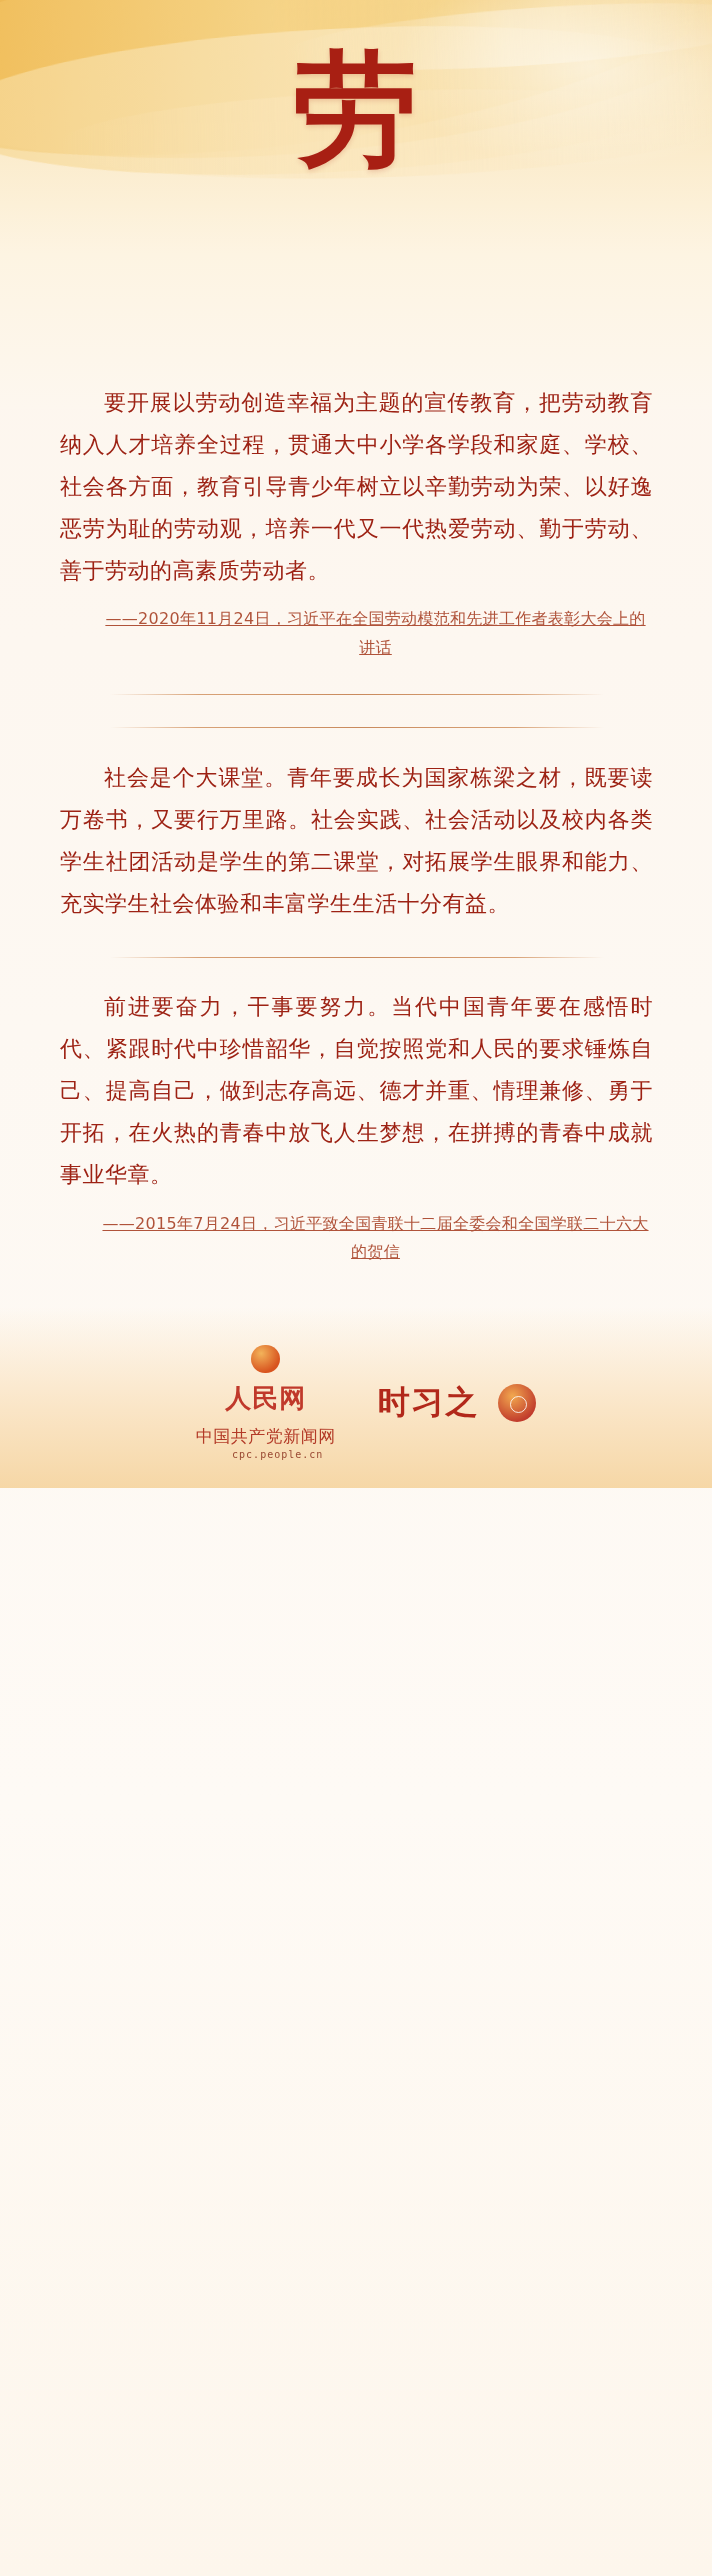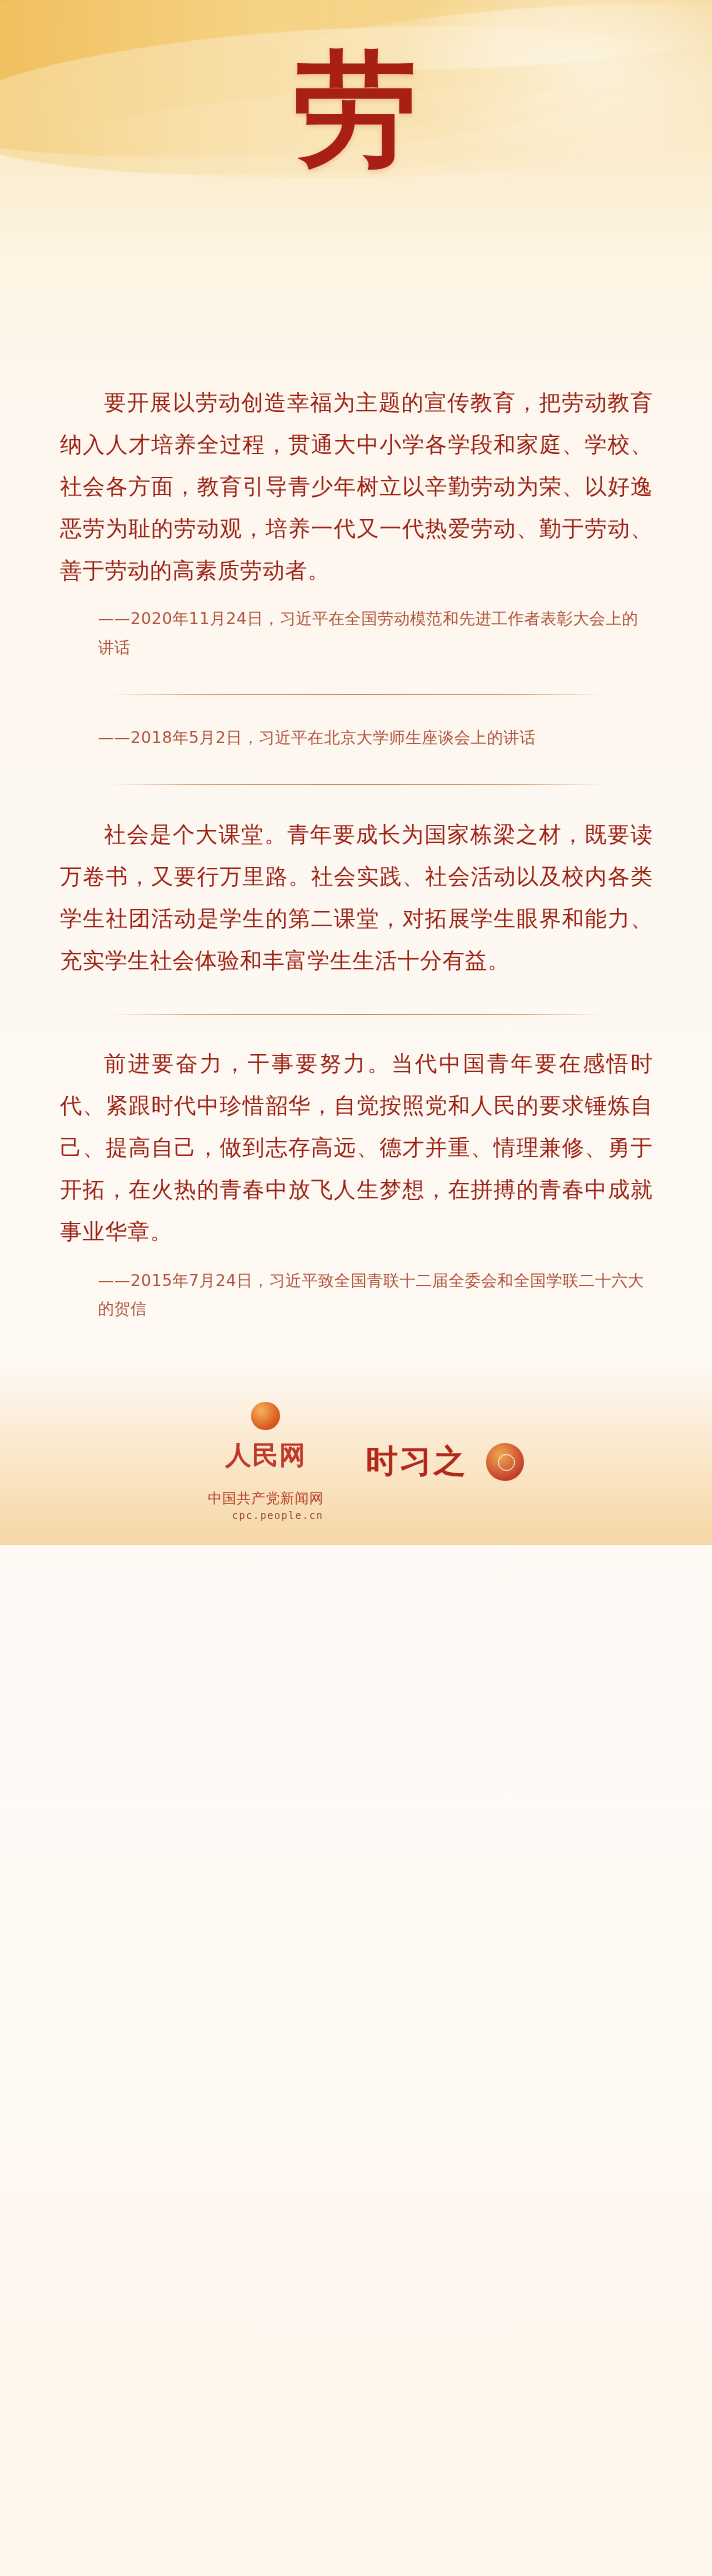--- a/index.html
+++ b/index.html
@@ -103,24 +103,25 @@
     text-justify: inter-ideograph;
     text-indent: 2em;
     margin: 0 0 13.3px 0;
     letter-spacing: 0.5px;
   }
   .source {
     font-family: "DejaVu Sans", "Liberation Sans", sans-serif;
     font-size: 16px;
     line-height: 28.5px;
     color: #b0533a;
-    text-align: left;
+    text-align: center;
     margin: 1.9px 0 0 0;
     padding-left: 38px;
     letter-spacing: 0.3px;
+    text-decoration: underline;
   }
   .divider {
     width: 494px;
     height: 1px;
     margin: 32px auto 28.5px auto;
     background: linear-gradient(90deg, rgba(205,150,110,0) 0%, #d8a277 18%, #c98a5d 50%, #d8a277 82%, rgba(205,150,110,0) 100%);
   }
 
   
   .footer {
@@ -143,23 +144,23 @@
   }
   .pd-logo .cn {
     font-family: "DejaVu Serif", "Liberation Serif", serif;
     font-size: 26px;
     font-weight: 700;
     color: #c0392b;
     letter-spacing: 1px;
   }
   .pd-logo .sub {
     font-family: "DejaVu Sans", "Liberation Sans", sans-serif;
-    font-size: 14px;
+    font-size: 17px;
     color: #b33a27;
-    margin-top: 19px;
+    margin-top: 12px;
     letter-spacing: 0.5px;
   }
   .pd-logo .url {
     font-family: "DejaVu Sans Mono", "Liberation Mono", monospace;
     font-size: 10px;
     color: #9a4a33;
     margin-top: 1.9px;
     letter-spacing: 1px;
     margin-left: 24px;
   }
@@ -219,21 +220,20 @@
   <div class="content">
 
     <div class="block">
       <p class="para">要开展以劳动创造幸福为主题的宣传教育，把劳动教育纳入人才培养全过程，贯通大中小学各学段和家庭、学校、社会各方面，教育引导青少年树立以辛勤劳动为荣、以好逸恶劳为耻的劳动观，培养一代又一代热爱劳动、勤于劳动、善于劳动的高素质劳动者。</p>
       <p class="source">——2020年11月24日，习近平在全国劳动模范和先进工作者表彰大会上的讲话</p>
     </div>
 
     <div class="divider"></div>
 
     <div class="block">
-      <p class="source">——2018年5月2日，习近平在北京大学师生座谈会上的讲话</p>
     </div>
 
     <div class="divider"></div>
 
     <div class="block">
       <p class="para">社会是个大课堂。青年要成长为国家栋梁之材，既要读万卷书，又要行万里路。社会实践、社会活动以及校内各类学生社团活动是学生的第二课堂，对拓展学生眼界和能力、充实学生社会体验和丰富学生生活十分有益。</p>
     </div>
 
     <div class="divider"></div>
 

